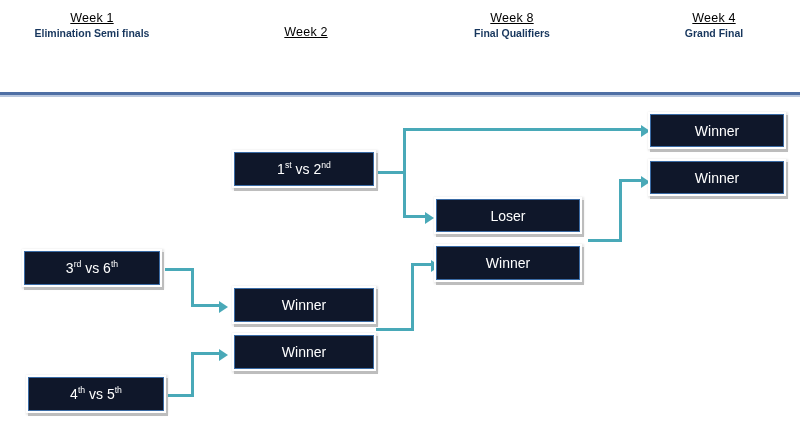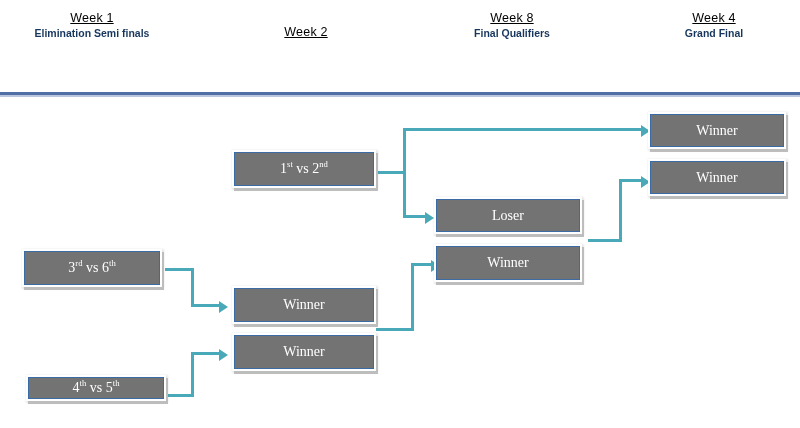--- a/index.html
+++ b/index.html
@@ -44,34 +44,33 @@
     width: 800px;
     height: 3px;
     background: #4f6fa5;
     box-shadow: 0 2px 0 0 #b9c7de;
   }
 
   
   .node {
     position: absolute;
     box-sizing: border-box;
-    background: #737373;
+    background: #0f172a;
     border: 1px solid #3a6ba5;
     display: flex;
     align-items: center;
     justify-content: center;
     color: #ffffff;
     font-size: 14px;
     line-height: 1;
     
     box-shadow:
       0 0 0 2px #ffffff,
       2px 3px 0 2px #bdbdbd,
       1px 1px 2px 3px rgba(0,0,0,0.10);
-    font-family: Liberation Serif, serif;
   }
   .node span.lbl { white-space: nowrap; }
   .node sup {
     font-size: 0.62em;
     vertical-align: super;
     line-height: 0;
   }
 
   
   .seg {
@@ -174,19 +173,19 @@
   </div>
 
   <div class="node" style="left:234px; top:288px; width:140px; height:34px;">
     <span class="lbl">Winner</span>
   </div>
 
   <div class="node" style="left:234px; top:335px; width:140px; height:34px;">
     <span class="lbl">Winner</span>
   </div>
 
-  <div class="node" style="left:28px; top:377px; width:136px; height:22px;text-align:right;">
+  <div class="node" style="left:28px; top:377px; width:136px; height:34px;text-align:right;">
     <span class="lbl">
       <span>4</span><sup>th</sup><span> vs 5</span><sup>th</sup>
     </span>
   </div>
 
 </div>
 
 </body></html>

